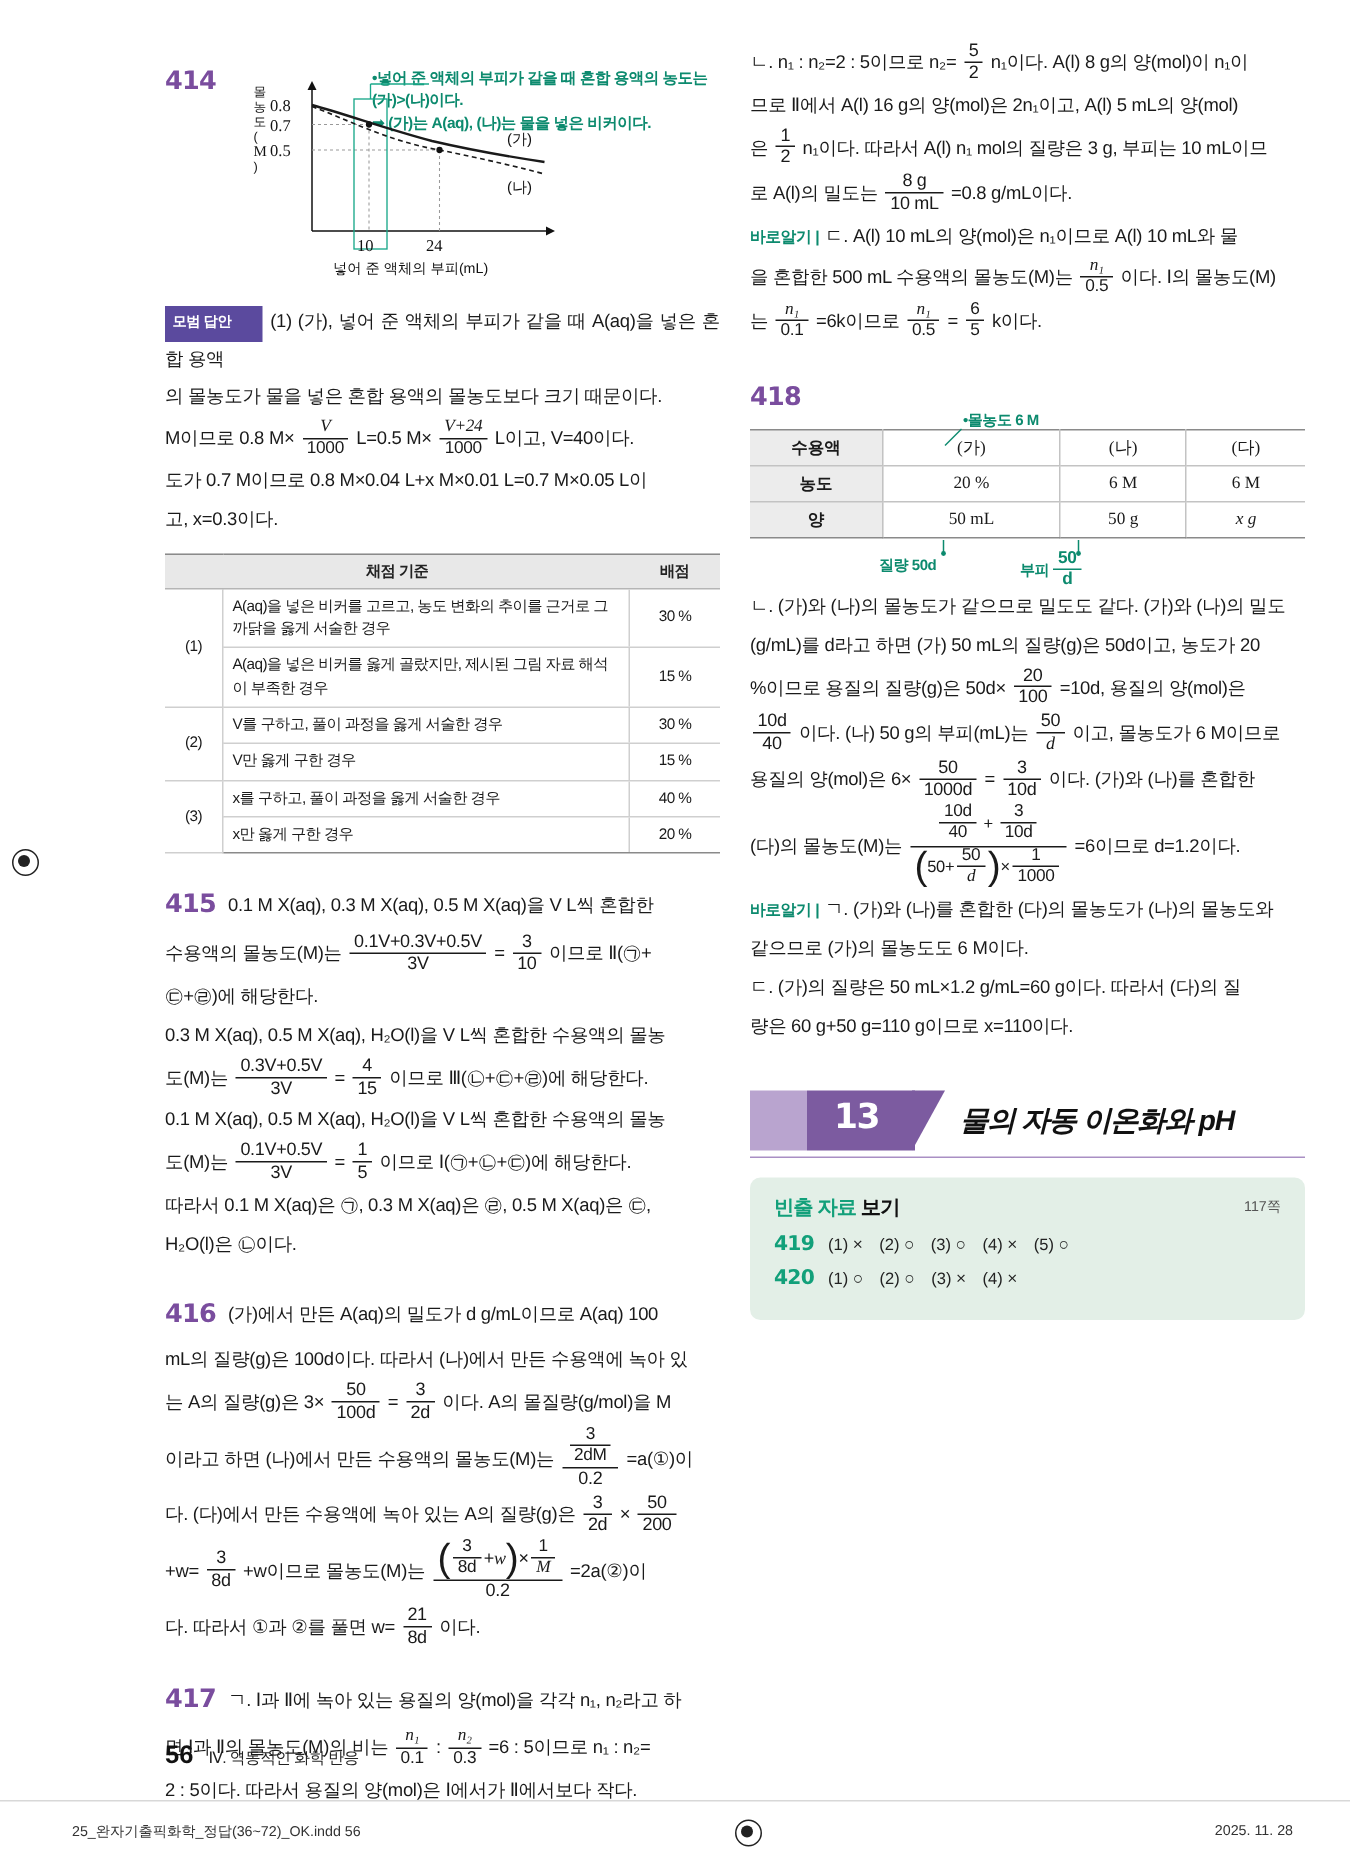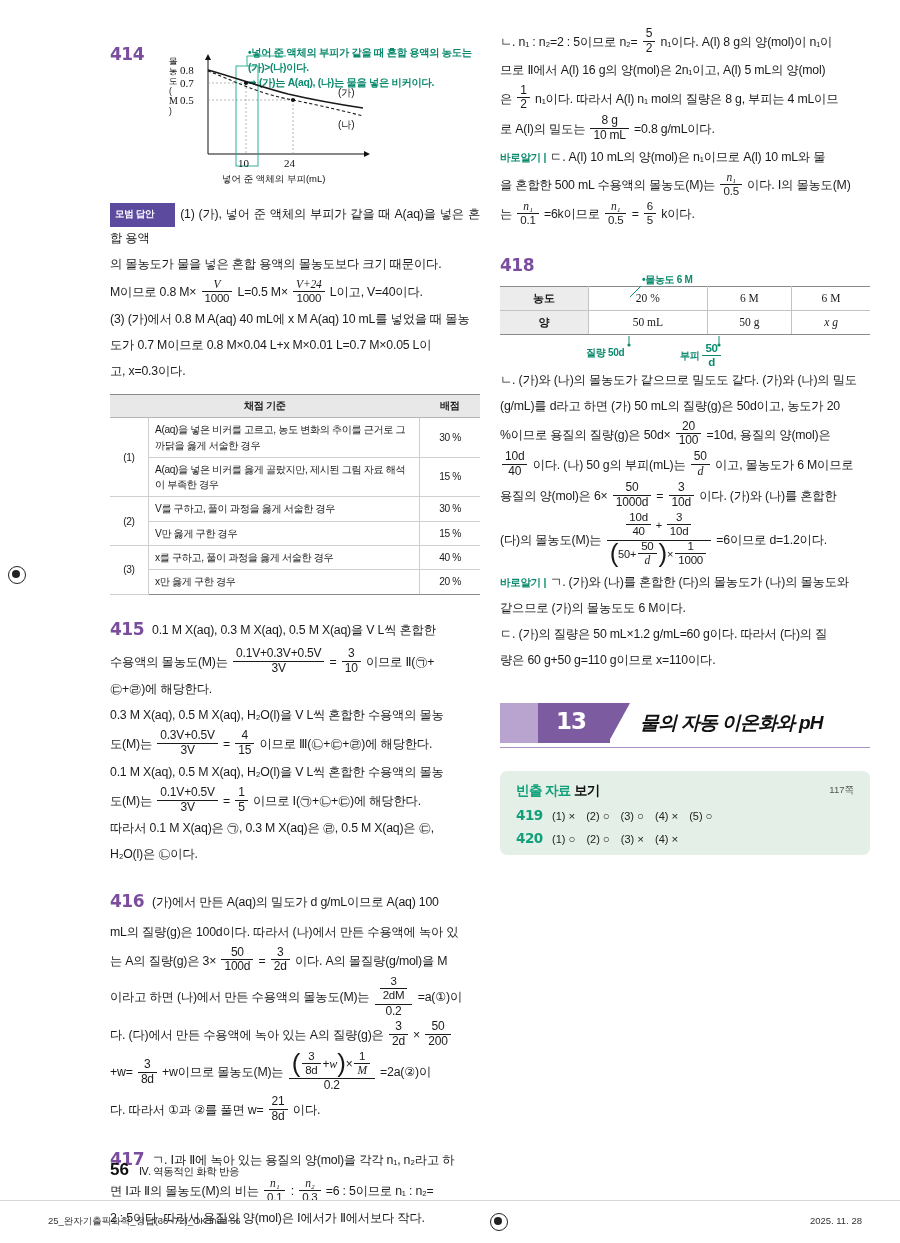--- a/index.html
+++ b/index.html
@@ -217,24 +217,24 @@
     font-style: italic;
   }
   .chapter .rule {
     position: absolute; left: 0; bottom: 1px;
     width: 100%; height: 1.5px;
     background: #a98fc4;
   }
 
   
   .greenbox {
-    margin-top: 22px;
+    margin-top: 12px;
     background: #e3efe7;
     border-radius: 7px;
-    padding: 11px 16px 9px 16px;
+    padding: 11px 16px 20px 16px;
     position: relative;
   }
   .greenbox .gtitle {
     font-family: "Liberation Sans","DejaVu Sans",sans-serif;
     font-weight: bold;
     font-size: 13.5px;
     letter-spacing: -0.6px;
     color: #111;
   }
   .greenbox .gtitle .hl { color: #12a07a; }
@@ -390,21 +390,20 @@
         <span class="num it">V</span>
         <span class="den">1000</span>
       </span>
       <span>L=0.5 M×</span>
       <span class="frac">
         <span class="num it">V+24</span>
         <span class="den">1000</span>
       </span>
       <span>L이고, V=40이다.</span>
     </p>
-    <p class="kor">(3) (가)에서 0.8 M A(aq) 40 mL에 x M A(aq) 10 mL를 넣었을 때 몰농</p>
     <p class="kor">도가 0.7 M이므로 0.8 M×0.04 L+x M×0.01 L=0.7 M×0.05 L이</p>
     <p class="kor">고, x=0.3이다.</p>
 
     <table class="rubric">
       <thead>
         <tr>
           <th colspan="2">채점 기준</th>
           <th>배점</th>
         </tr>
       </thead>
@@ -590,21 +589,21 @@
         </span>
         <span>n₁이다. A(l) 8 g의 양(mol)이 n₁이</span>
       </p>
       <p class="kor">므로 Ⅱ에서 A(l) 16 g의 양(mol)은 2n₁이고, A(l) 5 mL의 양(mol)</p>
       <p class="kor">
         <span>은</span>
         <span class="frac bigfrac">
           <span class="num">1</span>
           <span class="den">2</span>
         </span>
-        <span>n₁이다. 따라서 A(l) n₁ mol의 질량은 8 g, 부피는 4 mL이므</span>
+        <span>n₁이다. 따라서 A(l) n₁ mol의 질량은 3 g, 부피는 10 mL이므</span>
       </p>
       <p class="kor">
         <span>로 A(l)의 밀도는</span>
         <span class="frac bigfrac">
           <span class="num">8 g</span>
           <span class="den">10 mL</span>
         </span>
         <span>=0.8 g/mL이다.</span>
       </p>
       <p class="kor">
@@ -647,20 +646,26 @@
 
         <div class="anno" style="position:absolute; left:142px; top:-13px;">
           <span style="color:#0c8a6e;">•</span><span>몰농도 6 M</span>
         </div>
         <svg width="20" height="16" style="position:absolute; left:128px; top:-2px;">
           <path d="M13,2 L2,13" stroke="#0c8a6e" stroke-width="1" fill="none"></path>
         </svg>
 
         <table class="data418">
           <tbody>
+              <tr>
+            <th>수용액</th>
+            <td>(가)</td>
+            <td>(나)</td>
+            <td>(다)</td>
+          </tr>
           <tr>
             <th>농도</th>
             <td>20 %</td>
             <td>6 M</td>
             <td>6 M</td>
           </tr>
           <tr>
             <th>양</th>
             <td>50 mL</td>
             <td>50 g</td>

